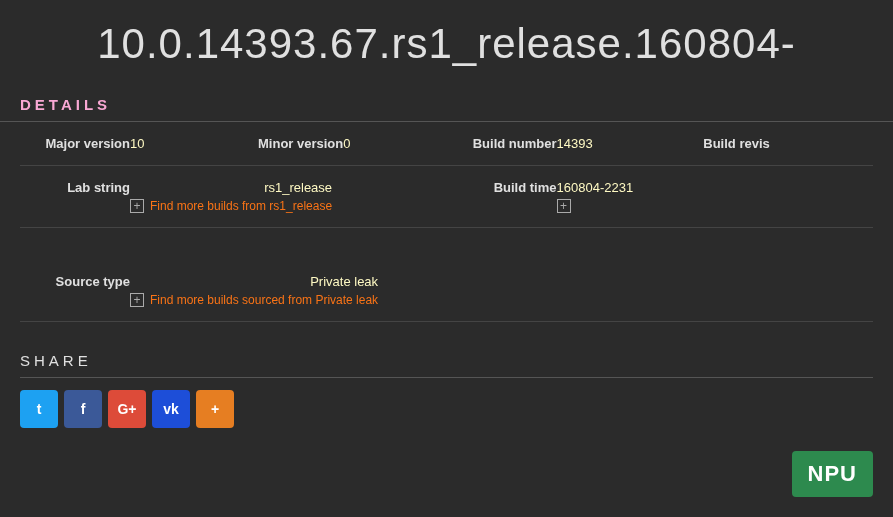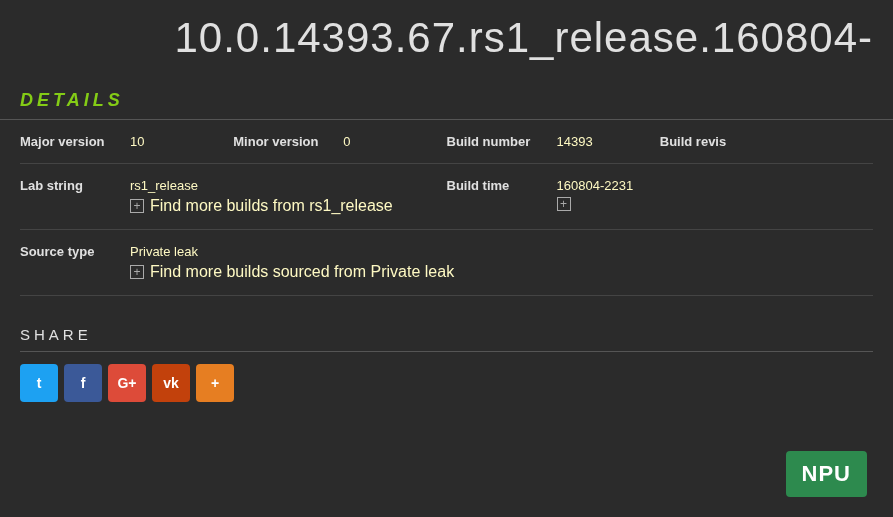--- a/index.html
+++ b/index.html
@@ -9,82 +9,82 @@
       color: #e0e0e0;
       font-family: Arial, sans-serif;
       font-size: 14px;
       width: 893px;
       min-height: 517px;
       overflow-x: hidden;
     }
 
     .title-bar {
       background-color: #2b2b2b;
-      padding: 14px 20px 18px 20px;
-      text-align: right;
+      padding: 20px 20px 18px 20px;
+      text-align: center;
       overflow: hidden;
     }
 
     .title-bar h1 {
       font-size: 42px;
       font-weight: 300;
       color: #e0e0e0;
       white-space: nowrap;
       letter-spacing: 1px;
     }
 
     .section-header {
       padding: 10px 20px 8px 20px;
       border-bottom: 1px solid #555;
       margin-bottom: 0;
     }
 
     .section-header span {
-      font-size: 18px;
+      font-size: 15px;
       font-weight: bold;
       letter-spacing: 4px;
-      color: #84cc16;
-      font-style: italic;
+      color: #f9a8d4;
     }
 
     .details-section {
       padding: 0 20px;
     }
 
     .details-row {
       display: flex;
       align-items: flex-start;
       padding: 14px 0;
       border-bottom: 1px solid #444;
     }
 
     .detail-group {
       display: flex;
       align-items: flex-start;
       flex: 1;
+      text-align: right;
     }
 
     .detail-label {
       font-weight: bold;
       color: #e0e0e0;
       min-width: 110px;
       font-size: 13px;
     }
 
     .detail-value {
       color: #fef9c3;
       font-size: 13px;
     }
 
     .detail-link {
       display: flex;
       align-items: center;
       margin-top: 4px;
-      color: #fef9c3;
-      font-size: 16px;
+      color: #f97316;
+      font-size: 12px;
       cursor: pointer;
       text-decoration: none;
     }
 
     .link-icon {
       display: inline-block;
       width: 14px;
       height: 14px;
       border: 1.5px solid #aaa;
       margin-right: 6px;
@@ -137,27 +137,27 @@
       color: white;
       font-weight: bold;
       font-size: 14px;
       cursor: pointer;
       border: none;
     }
 
     .share-btn-twitter { background-color: #1da1f2; }
     .share-btn-facebook { background-color: #3b5998; }
     .share-btn-gplus { background-color: #dd4b39; }
-    .share-btn-vk { background-color: #c2410c; }
+    .share-btn-vk { background-color: #1d4ed8; }
     .share-btn-more { background-color: #e67e22; }
 
     .npu-logo {
       position: fixed;
       bottom: 20px;
-      right: 26px;
+      right: 20px;
       background-color: #2d8a4e;
       color: white;
       font-size: 22px;
       font-weight: bold;
       padding: 10px 16px;
       border-radius: 4px;
       letter-spacing: 1px;
       margin-left: 44px;
     }
   </style>
@@ -208,21 +208,21 @@
       <div>
         <div class="detail-value">160804-2231</div>
         <a class="detail-link">
           <span class="link-icon"></span>
         </a>
       </div>
     </div>
   </div>
 
   <div class="details-row">
-    <div class="detail-group" style="flex: 1;">
+    <div class="detail-group" style="flex: 1; margin-top: 32px;">
       <span class="detail-label">Source type</span>
       <div>
         <div class="detail-value">Private leak</div>
         <a class="detail-link">
           <span class="link-icon"></span>
           <span>Find more builds sourced from Private leak</span>
         </a>
       </div>
     </div>
   </div>

